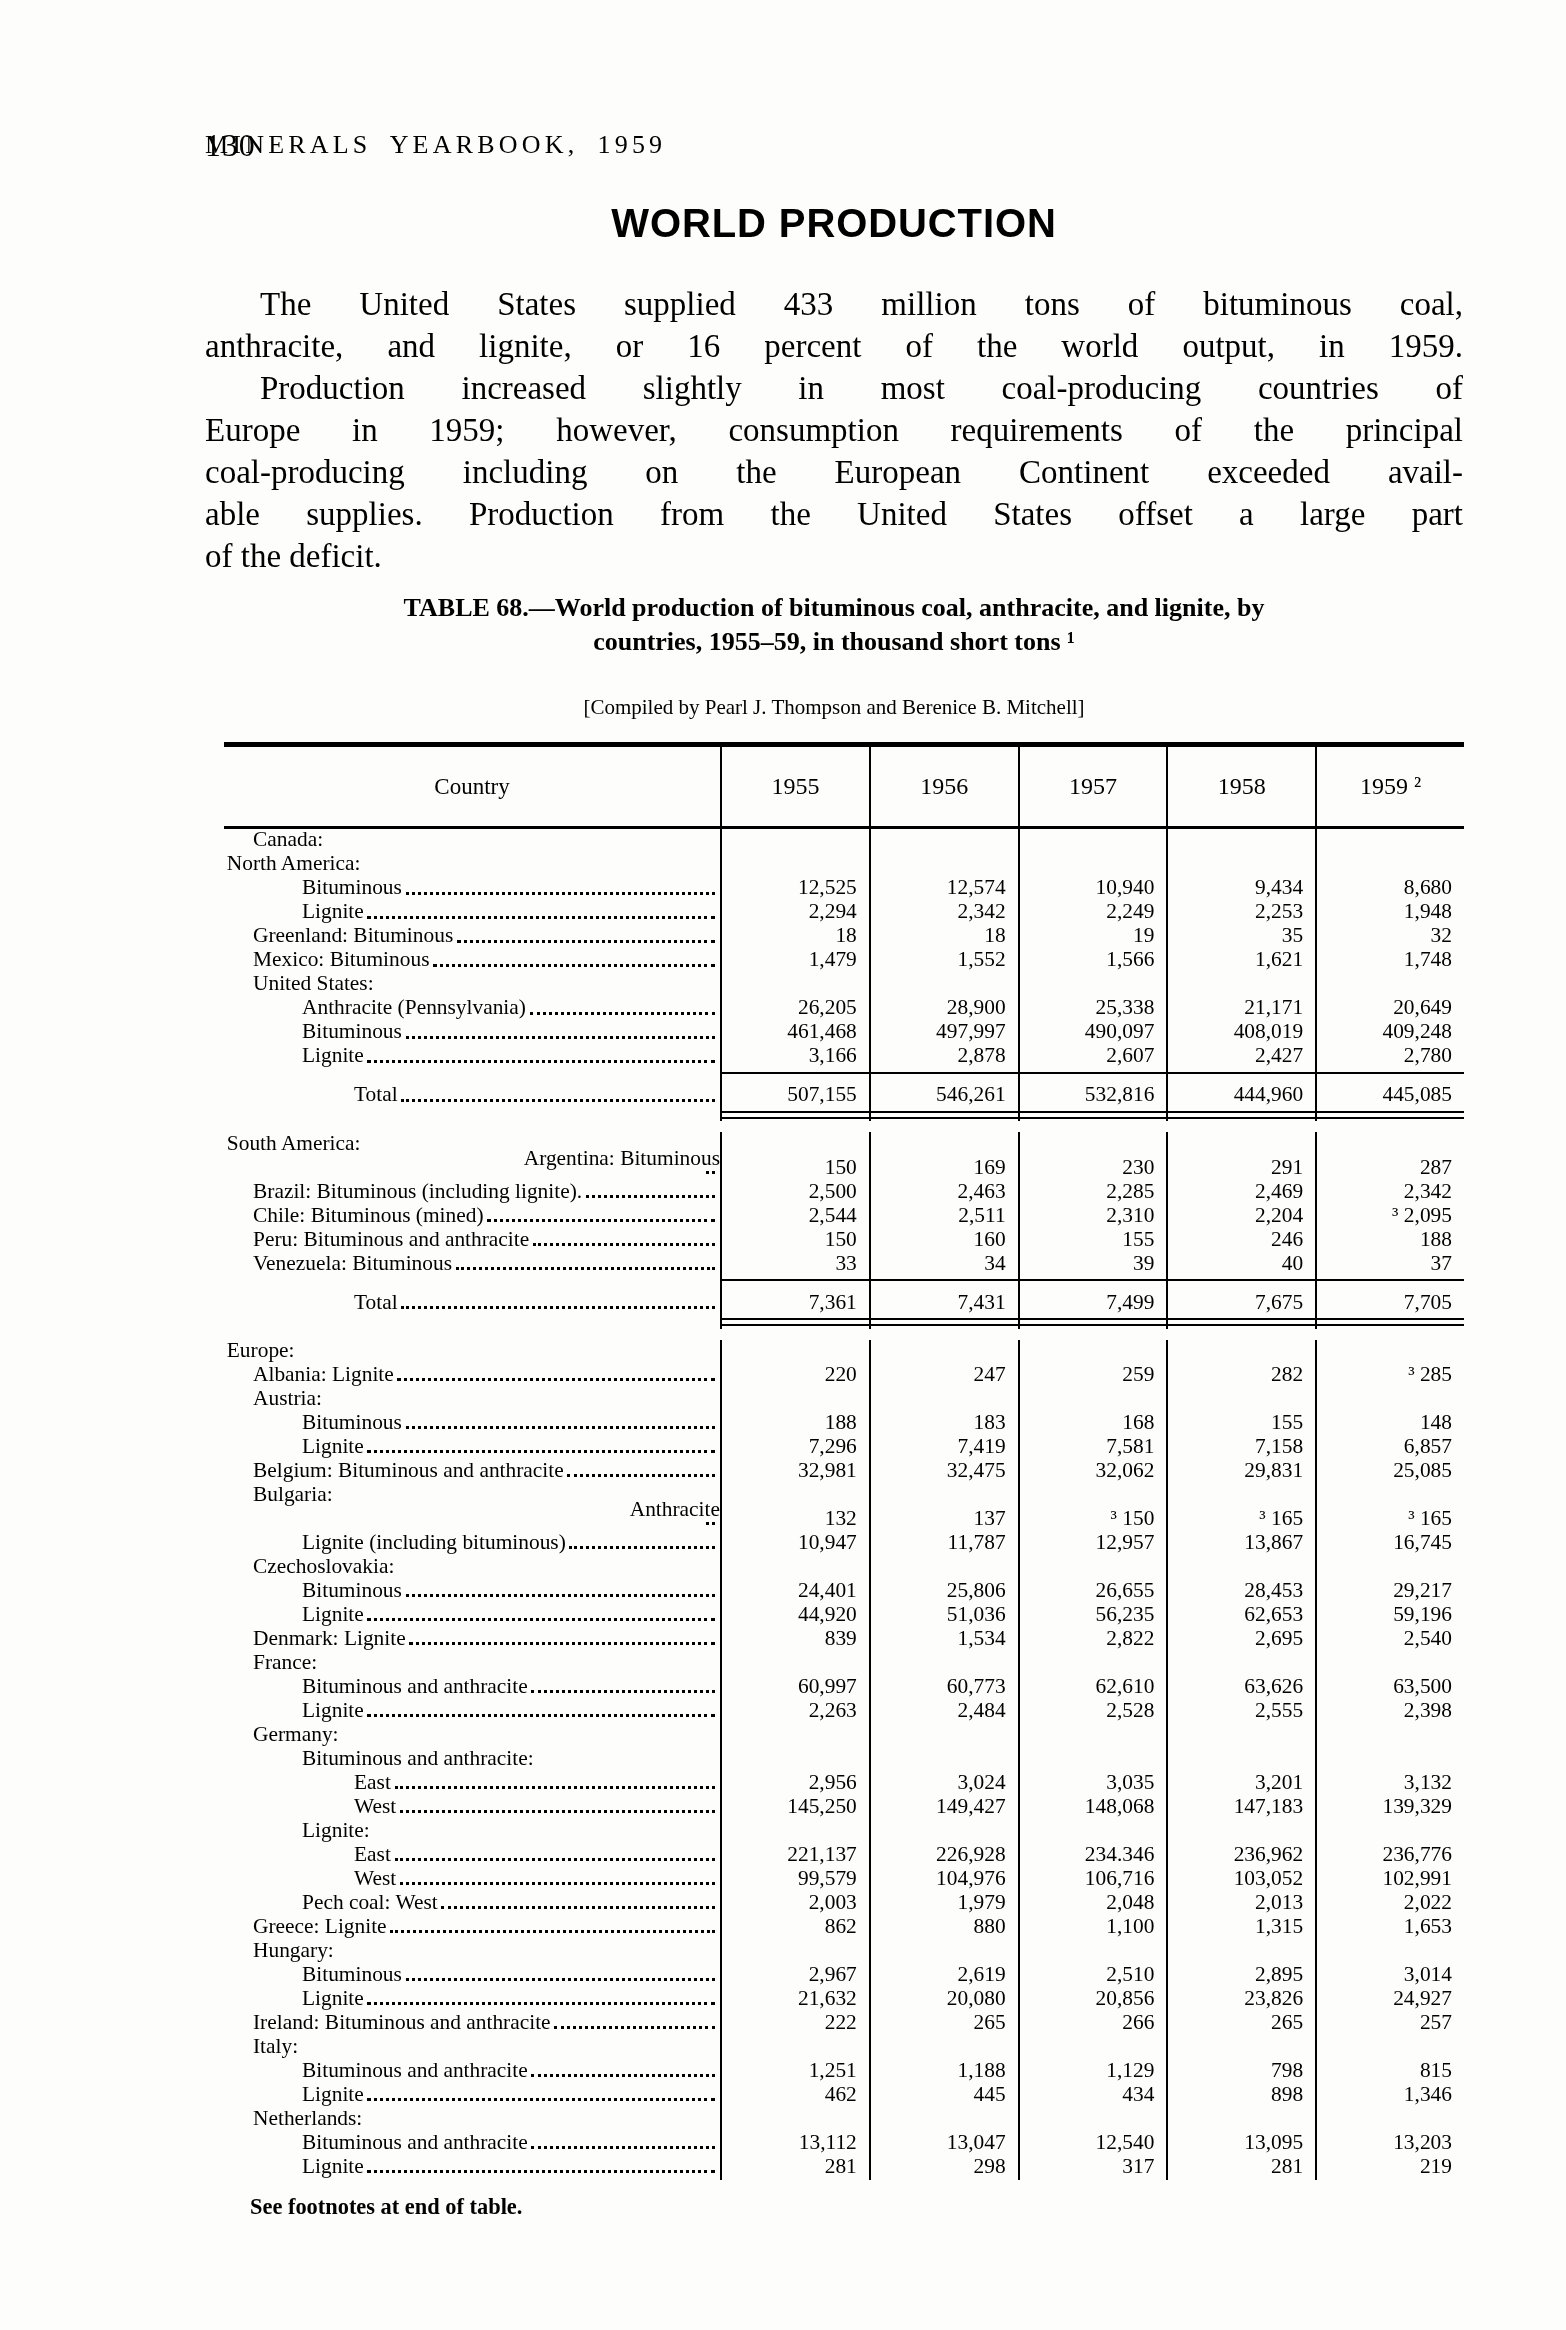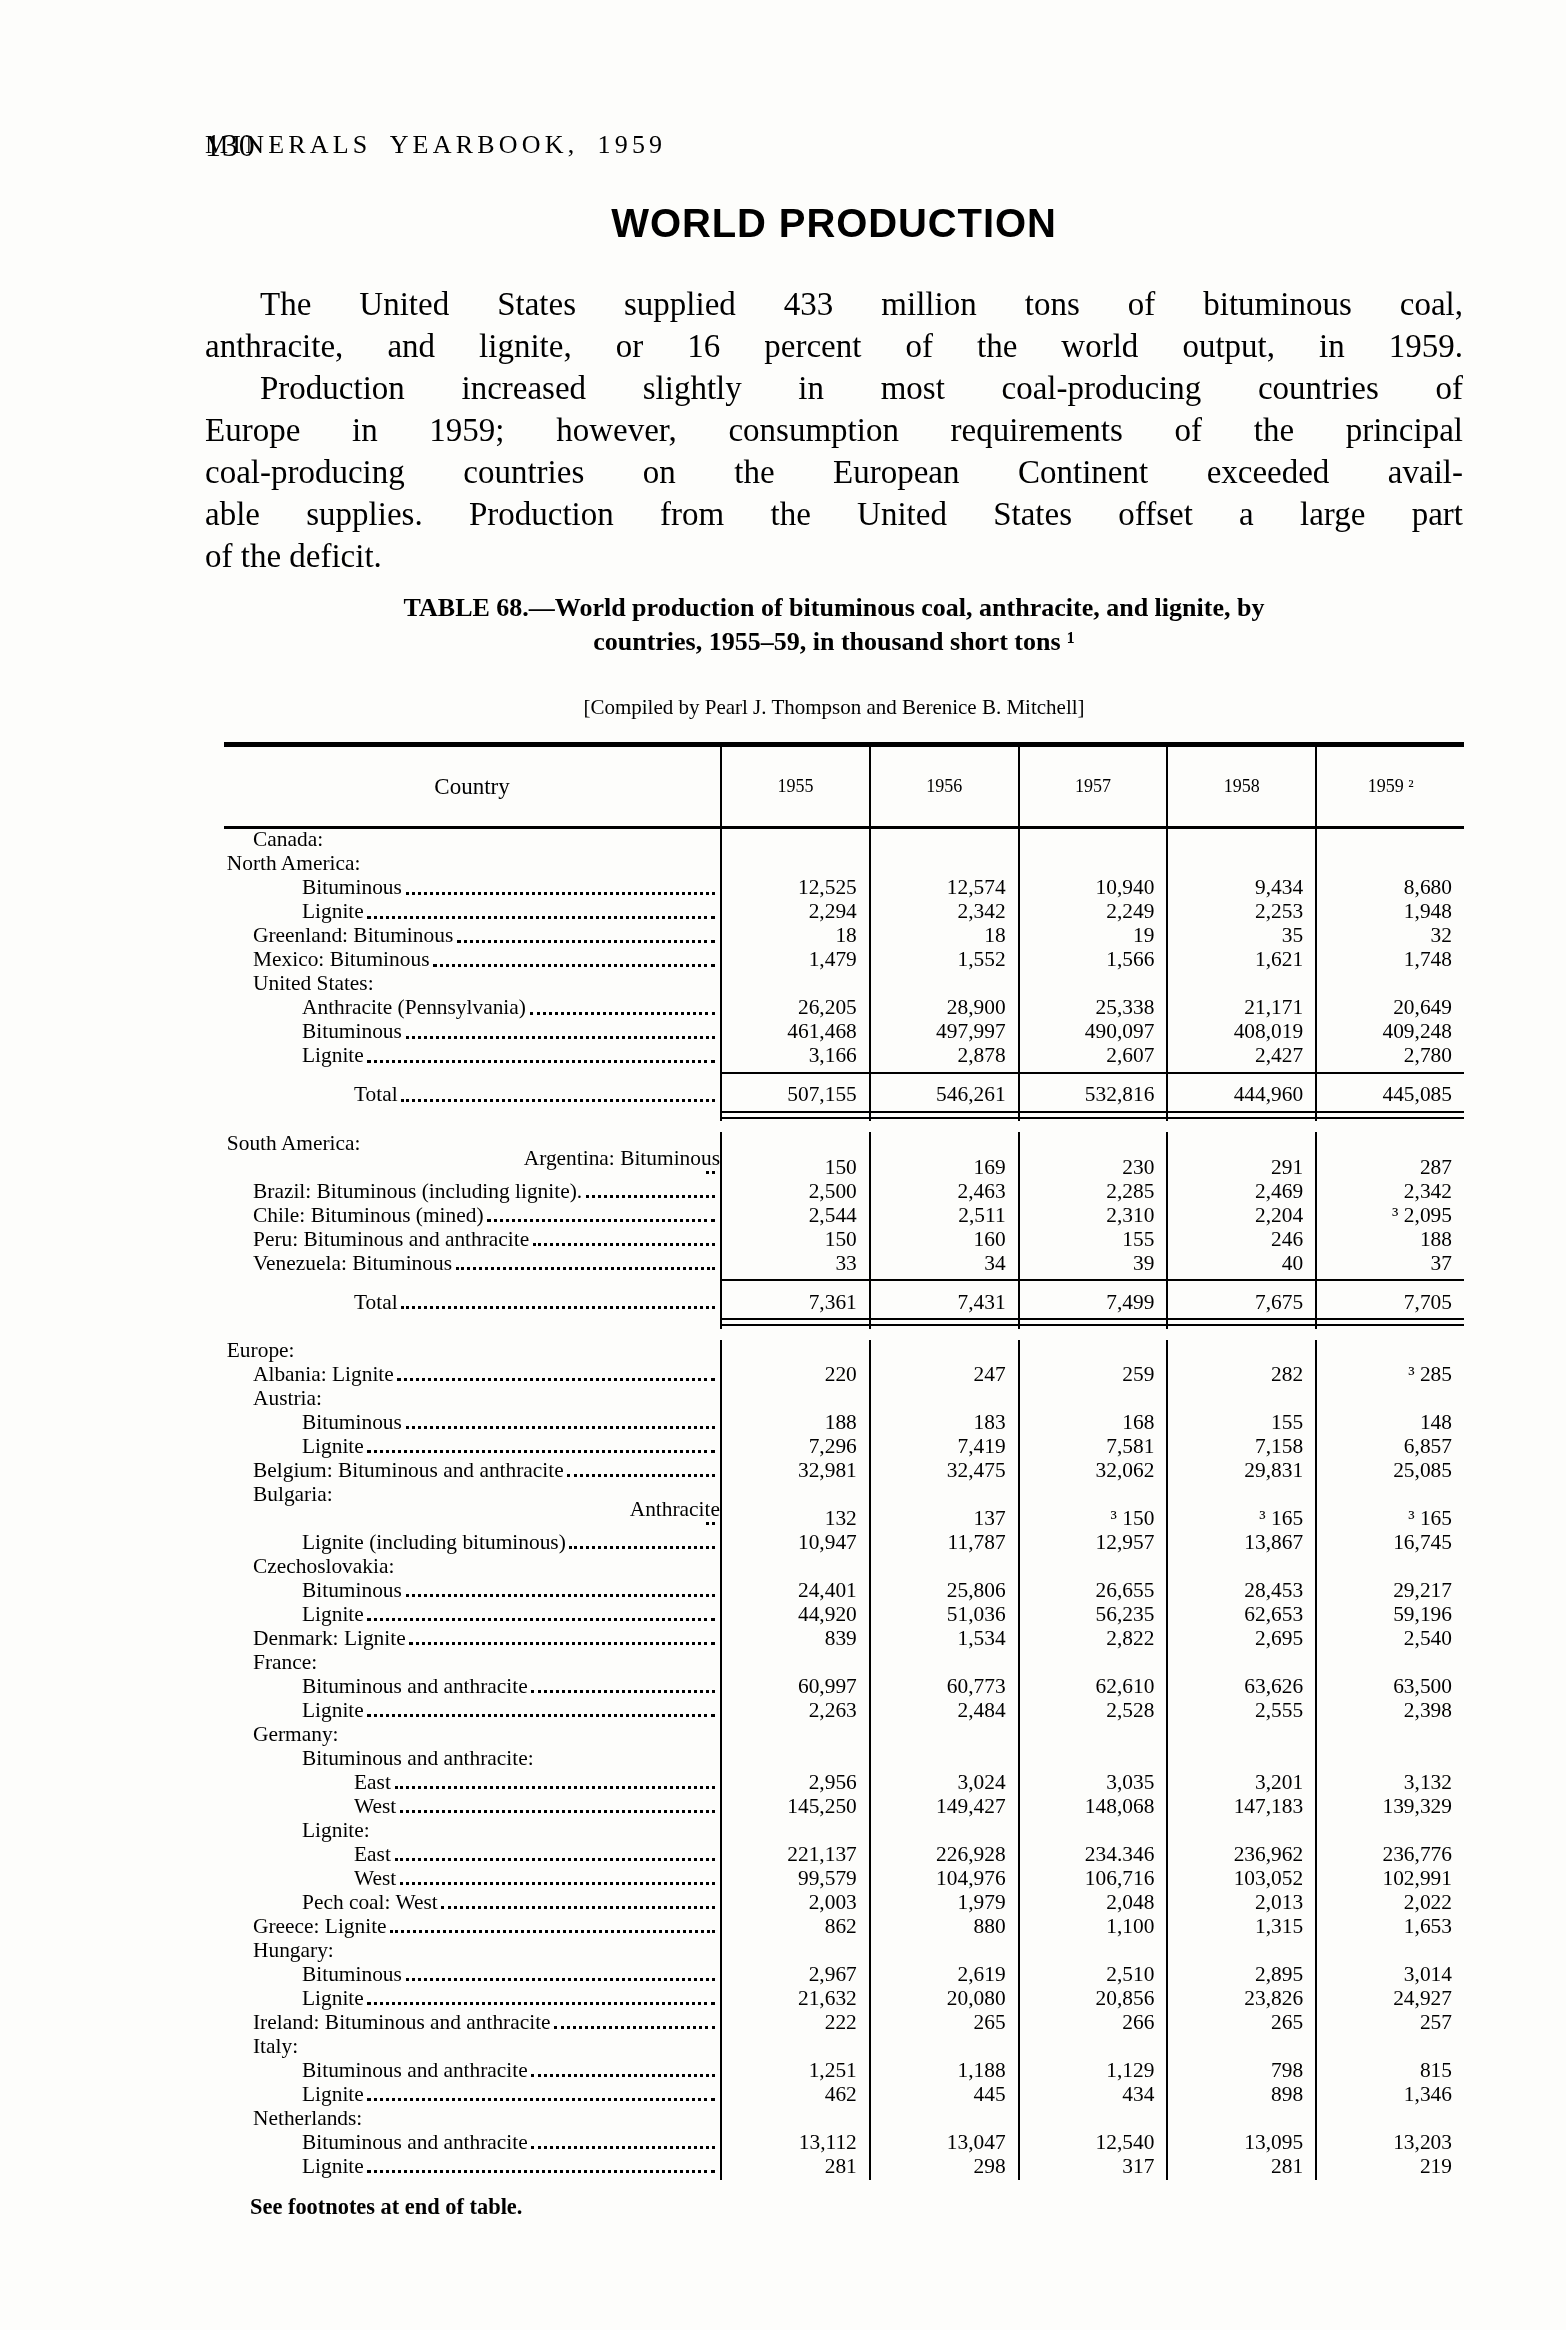--- a/index.html
+++ b/index.html
@@ -35,21 +35,21 @@
   
   .tbl-title { position:absolute; top:591px; left:205px; width:1258px; text-align:center;
                font-weight:bold; font-size:26px; }
   .tbl-title .tline { line-height:34px; }
   .compiled { position:absolute; top:695px; left:205px; width:1258px; text-align:center; font-size:21px; }
 
   
   .tbl { position:absolute; top:742px; left:224px; width:1240px; font-size:21.4px; }
   .t-head { display:flex; border-top:5.6px solid #000; border-bottom:3.7px solid #000; height:79px; }
   .t-head .t-stub { width:40%; display:flex; align-items:center; justify-content:center; font-size:23px; box-sizing:border-box; }
-  .t-head .t-col  { width:12%; border-left:2.3px solid #000; display:flex; align-items:center; justify-content:center; font-size:18px; box-sizing:border-box; }
+  .t-head .t-col  { width:12%; border-left:2.3px solid #000; display:flex; align-items:center; justify-content:center; font-size:24px; box-sizing:border-box; }
 
   .t-row { display:flex; height:24px; align-items:flex-end; position:relative; }
   .t-row.total { height:30px; }
   .t-row .stub { width:40%; display:flex; align-items:flex-end; box-sizing:border-box; padding-bottom:0.9px; }
   .t-row .label { white-space:nowrap; }
   .t-row .dots { flex:1; margin:0 4.7px 5.6px 3.7px; border-bottom:3.3px dotted #000; min-width:9.3px; }
   .t-row .val  { width:12%; border-left:2.3px solid #000; align-self:stretch;
                  display:flex; align-items:flex-end; justify-content:flex-end;
                  padding:0 12px 0.9px 0; box-sizing:border-box; }
 
@@ -76,21 +76,21 @@
   <div class="world-heading">WORLD PRODUCTION</div>
 
   <div class="paras">
       <div class="para">
         <div class="line indent jl">The United States supplied 433 million tons of bituminous coal,</div>
         <div class="line jl">anthracite, and lignite, or 16 percent of the world output, in 1959.</div>
       </div>
       <div class="para">
         <div class="line indent jl">Production increased slightly in most coal-producing countries of</div>
         <div class="line jl">Europe in 1959; however, consumption requirements of the principal</div>
-        <div class="line jl">coal-producing countries on the European Continent exceeded avail-</div>
+        <div class="line jl">coal-producing including on the European Continent exceeded avail-</div>
         <div class="line jl">able supplies.  Production from the United States offset a large part</div>
         <div class="line">of the deficit.</div>
       </div>
     </div>
 
   <div class="tbl-title">
       <div class="tline">TABLE 68.—World production of bituminous coal, anthracite, and lignite, by</div>
       <div class="tline">countries, 1955–59, in thousand short tons ¹</div>
     </div>
 

